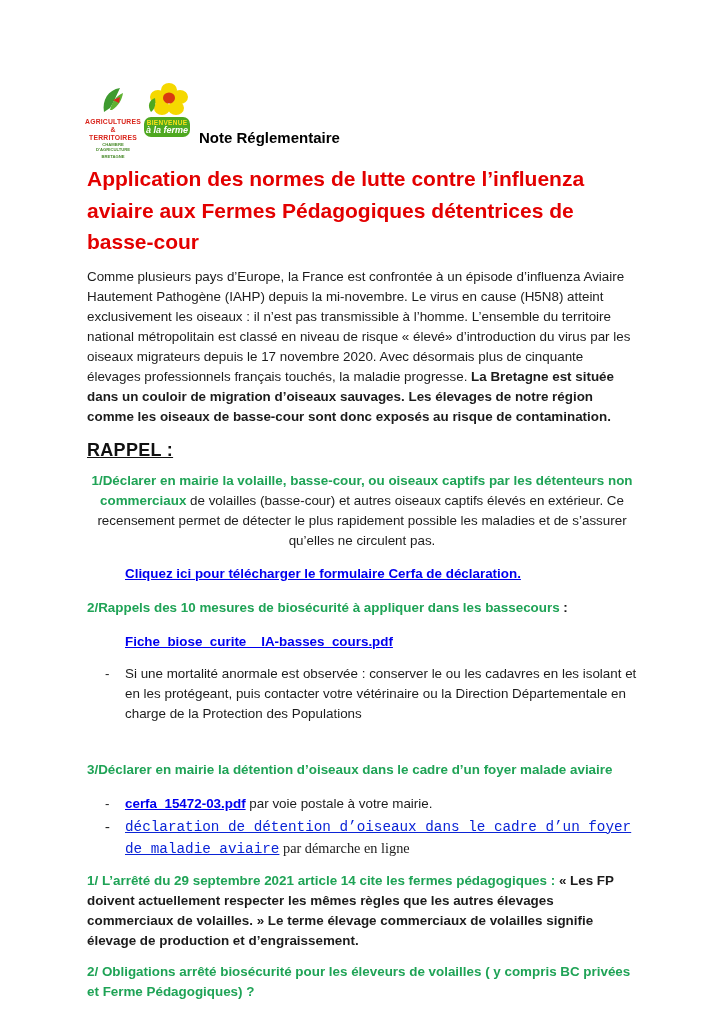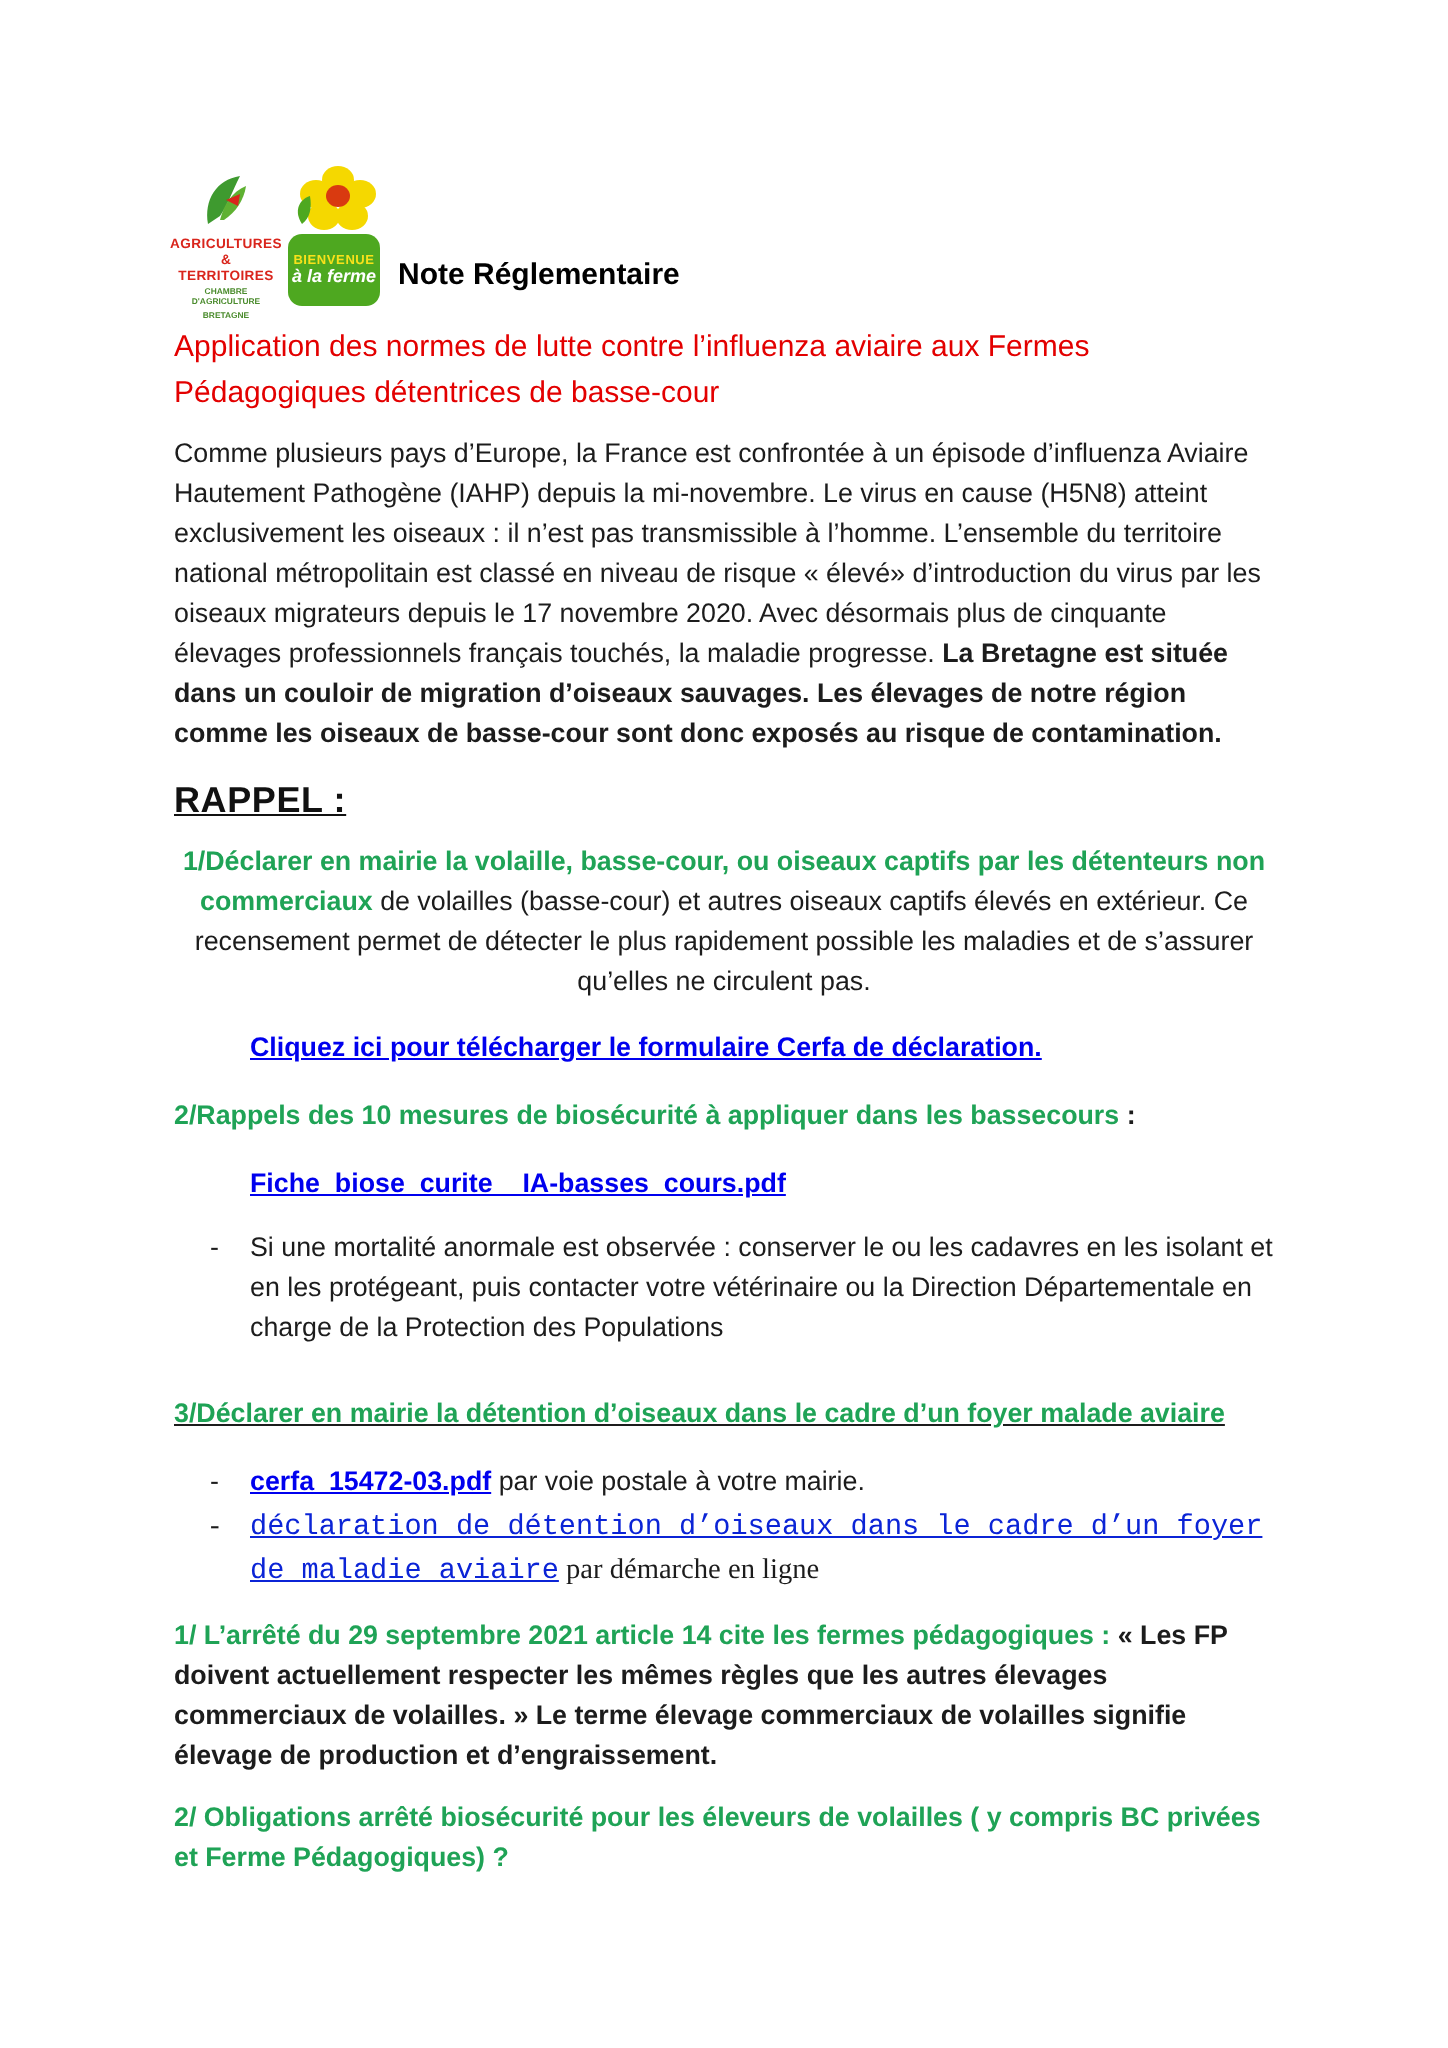--- a/index.html
+++ b/index.html
@@ -12,27 +12,27 @@
     box-sizing:border-box;
     padding:86px 87px 0 87px;
     overflow:hidden;
   }
   
   .header-row{display:flex;align-items:flex-end;height:68px;}
   .logo-chamber{width:52px;height:68px;display:flex;flex-direction:column;align-items:center;justify-content:flex-start;}
   .chamber-name{color:#d9251c;font-weight:bold;font-size:6.8px;line-height:1.15;text-align:center;letter-spacing:0.2px;}
   .chamber-sub{color:#4a8b2c;font-weight:bold;font-size:4.2px;line-height:1.2;text-align:center;margin-top:1px;}
   .logo-baf{width:52px;height:68px;position:relative;margin-left:2px;}
-  .baf-box{position:absolute;left:3px;top:31px;width:46px;height:36px;background:#4ea820;border-radius:7px;display:flex;flex-direction:column;align-items:center;justify-content:center;}
+  .baf-box{position:absolute;left:3px;top:31px;width:46px;height:20px;background:#4ea820;border-radius:7px;display:flex;flex-direction:column;align-items:center;justify-content:center;}
   .baf-l1{color:#f8e11a;font-weight:bold;font-size:6.5px;letter-spacing:0.3px;}
   .baf-l2{color:#ffffff;font-weight:bold;font-style:italic;font-size:9px;margin-top:-1px;}
   .baf-flower{position:absolute;left:6px;top:-4px;}
   .note-title{font-size:15px;font-weight:bold;color:#000;padding-bottom:8px;margin-left:6px;}
   
-  .doc-title{color:#e30000;font-weight:normal;font-size:15px;line-height:1.5;margin-top:9px;max-width:535px;}
+  .doc-title{color:#e30000;font-weight:bold;font-size:21px;line-height:1.5;margin-top:9px;max-width:535px;}
   
   .bodytxt{font-size:13.4px;line-height:20px;}
   .intro{margin-top:9px;}
   .bold{font-weight:bold;}
   .green-lead{color:#1fa356;font-weight:bold;}
   .h-big{font-size:18px;font-weight:600;color:#111;text-decoration:underline;margin-top:13px;letter-spacing:0.3px;}
   .mt-sm{margin-top:10px;}
   .mt-md{margin-top:13px;}
   .link{color:#0000ee;font-weight:bold;text-decoration:underline;cursor:pointer;}
   .indent-1{margin-left:38px;}
@@ -100,21 +100,21 @@
 
   <div class="bodytxt indent-1" style="margin-top:14px;">
     <a class="link">Fiche_biose_curite__IA-basses_cours.pdf</a>
   </div>
 
   <div class="bodytxt bullet" style="margin-top:12px;">
     <span class="dash">-</span>
     <span class="btxt">Si une mortalité anormale est observée : conserver le ou les cadavres en les isolant et en les protégeant, puis contacter votre vétérinaire ou la Direction Départementale en charge de la Protection des Populations</span>
   </div>
 
-  <p class="bodytxt" style="margin:23px 0 0 0;text-decoration:underline;"><span class="green-lead">3/Déclarer  en mairie la détention d’oiseaux dans le cadre d’un foyer malade aviaire</span></p>
+  <p class="bodytxt" style="margin:36px 0 0 0;"><span class="green-lead">3/Déclarer  en mairie la détention d’oiseaux dans le cadre d’un foyer malade aviaire</span></p>
 
   <div class="bodytxt bullet" style="margin-top:14px;">
     <span class="dash">-</span>
     <span class="btxt"><a class="link">cerfa_15472-03.pdf</a><span>  par voie postale à votre mairie.</span></span>
   </div>
 
   <div class="bodytxt bullet serif" style="margin-top:2px;">
     <span class="dash">-</span>
     <span class="btxt serif"><a class="serif-link">déclaration de détention d’oiseaux dans le cadre d’un foyer de maladie aviaire</a><span> par démarche en ligne</span></span>
   </div>

